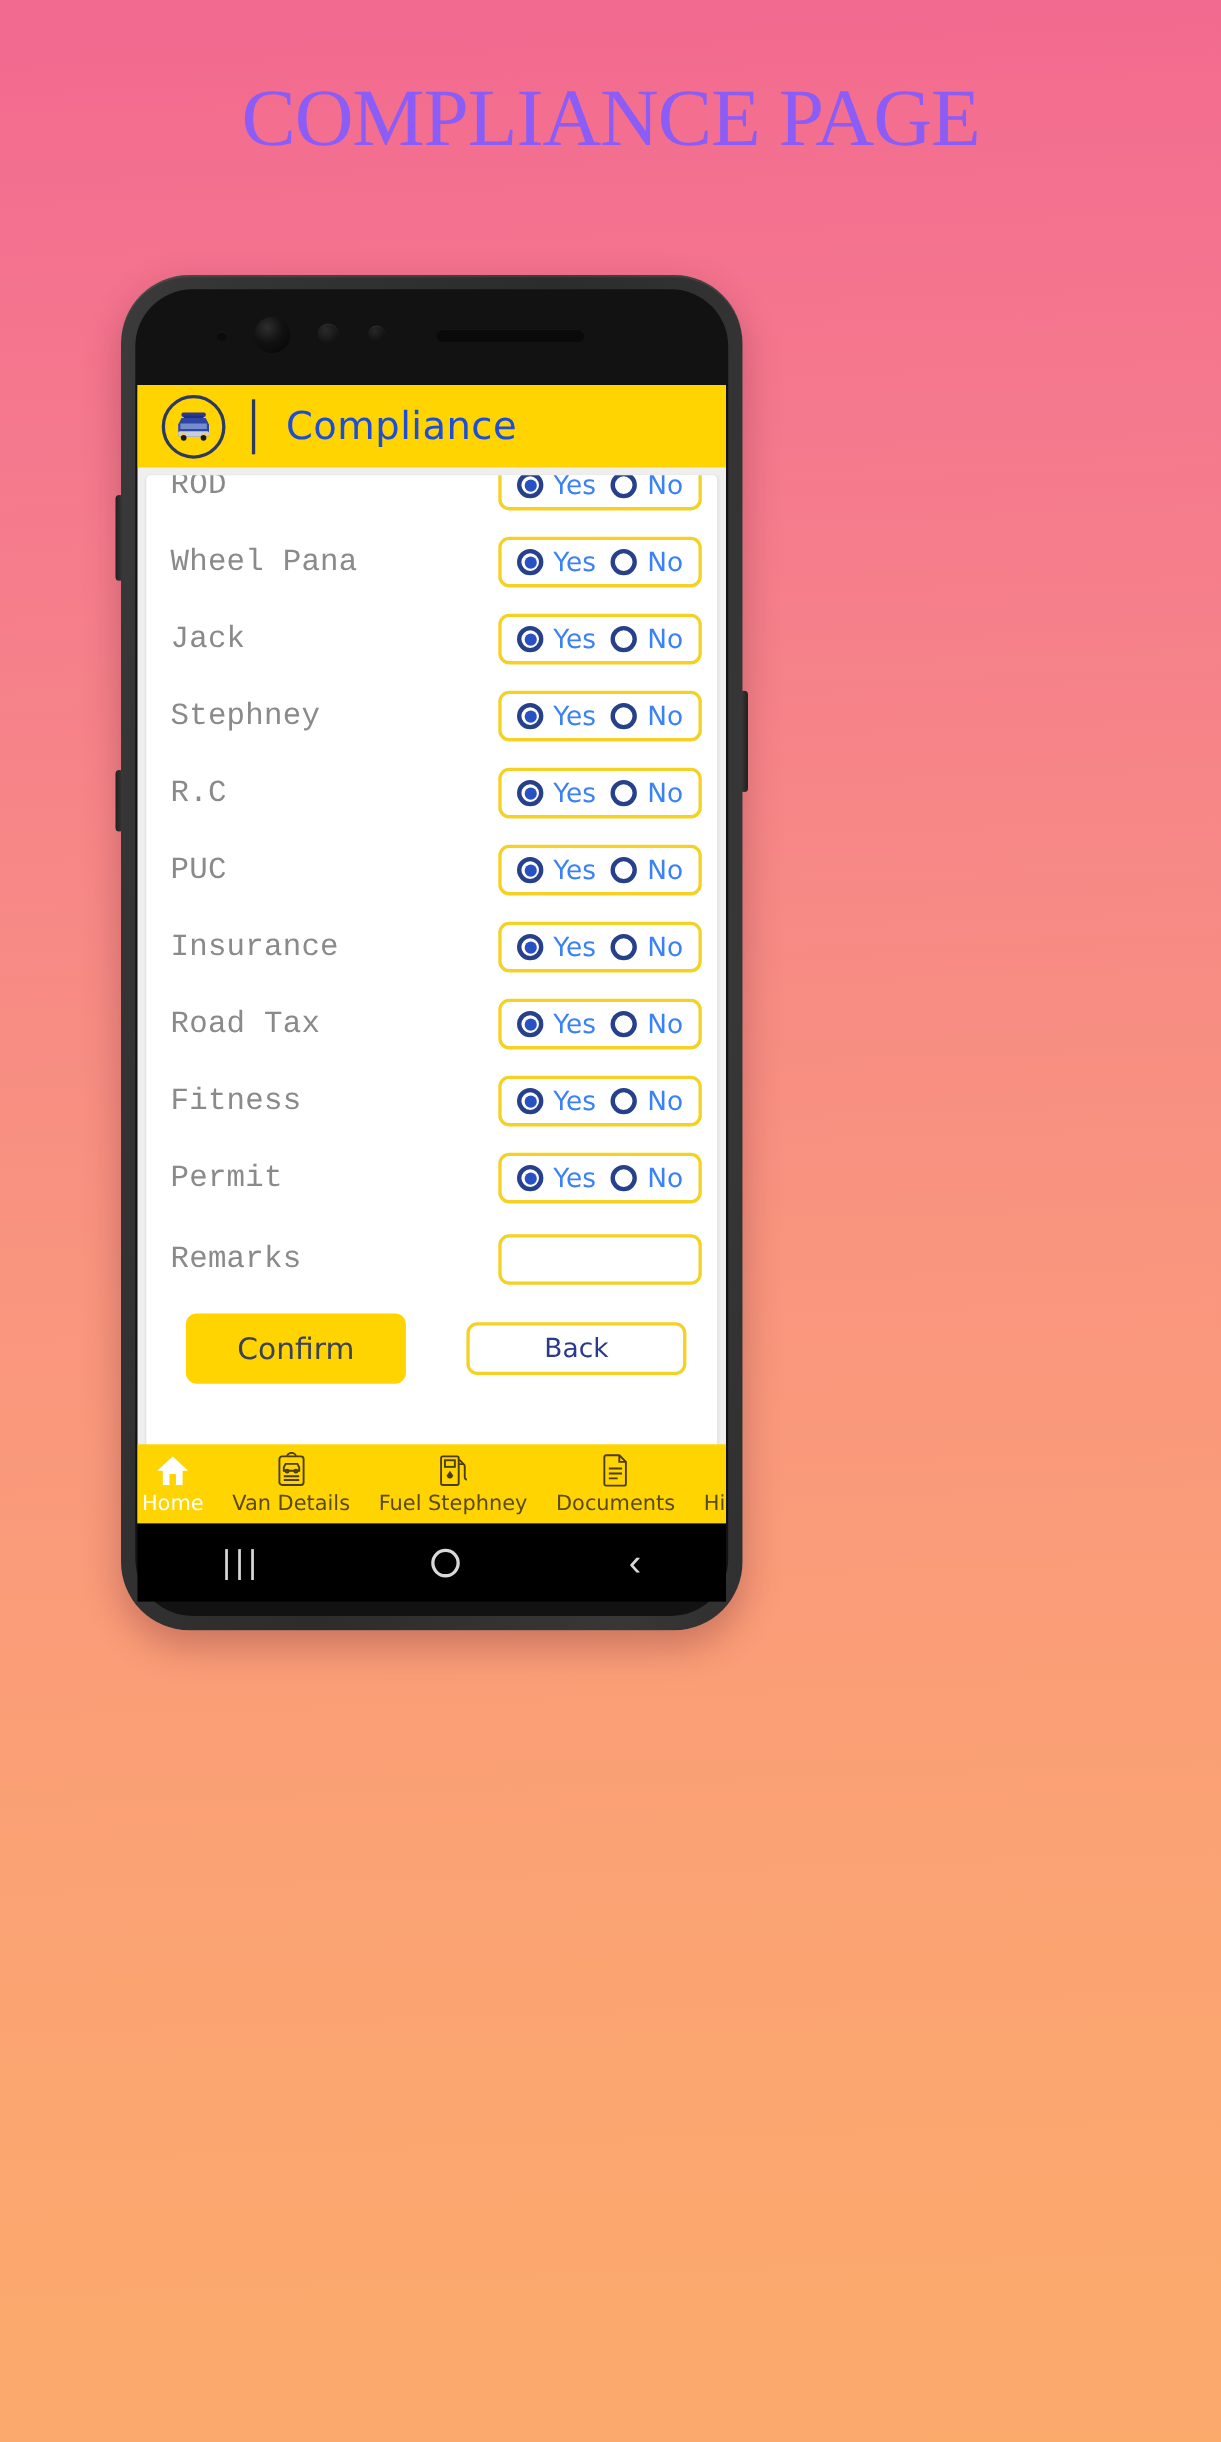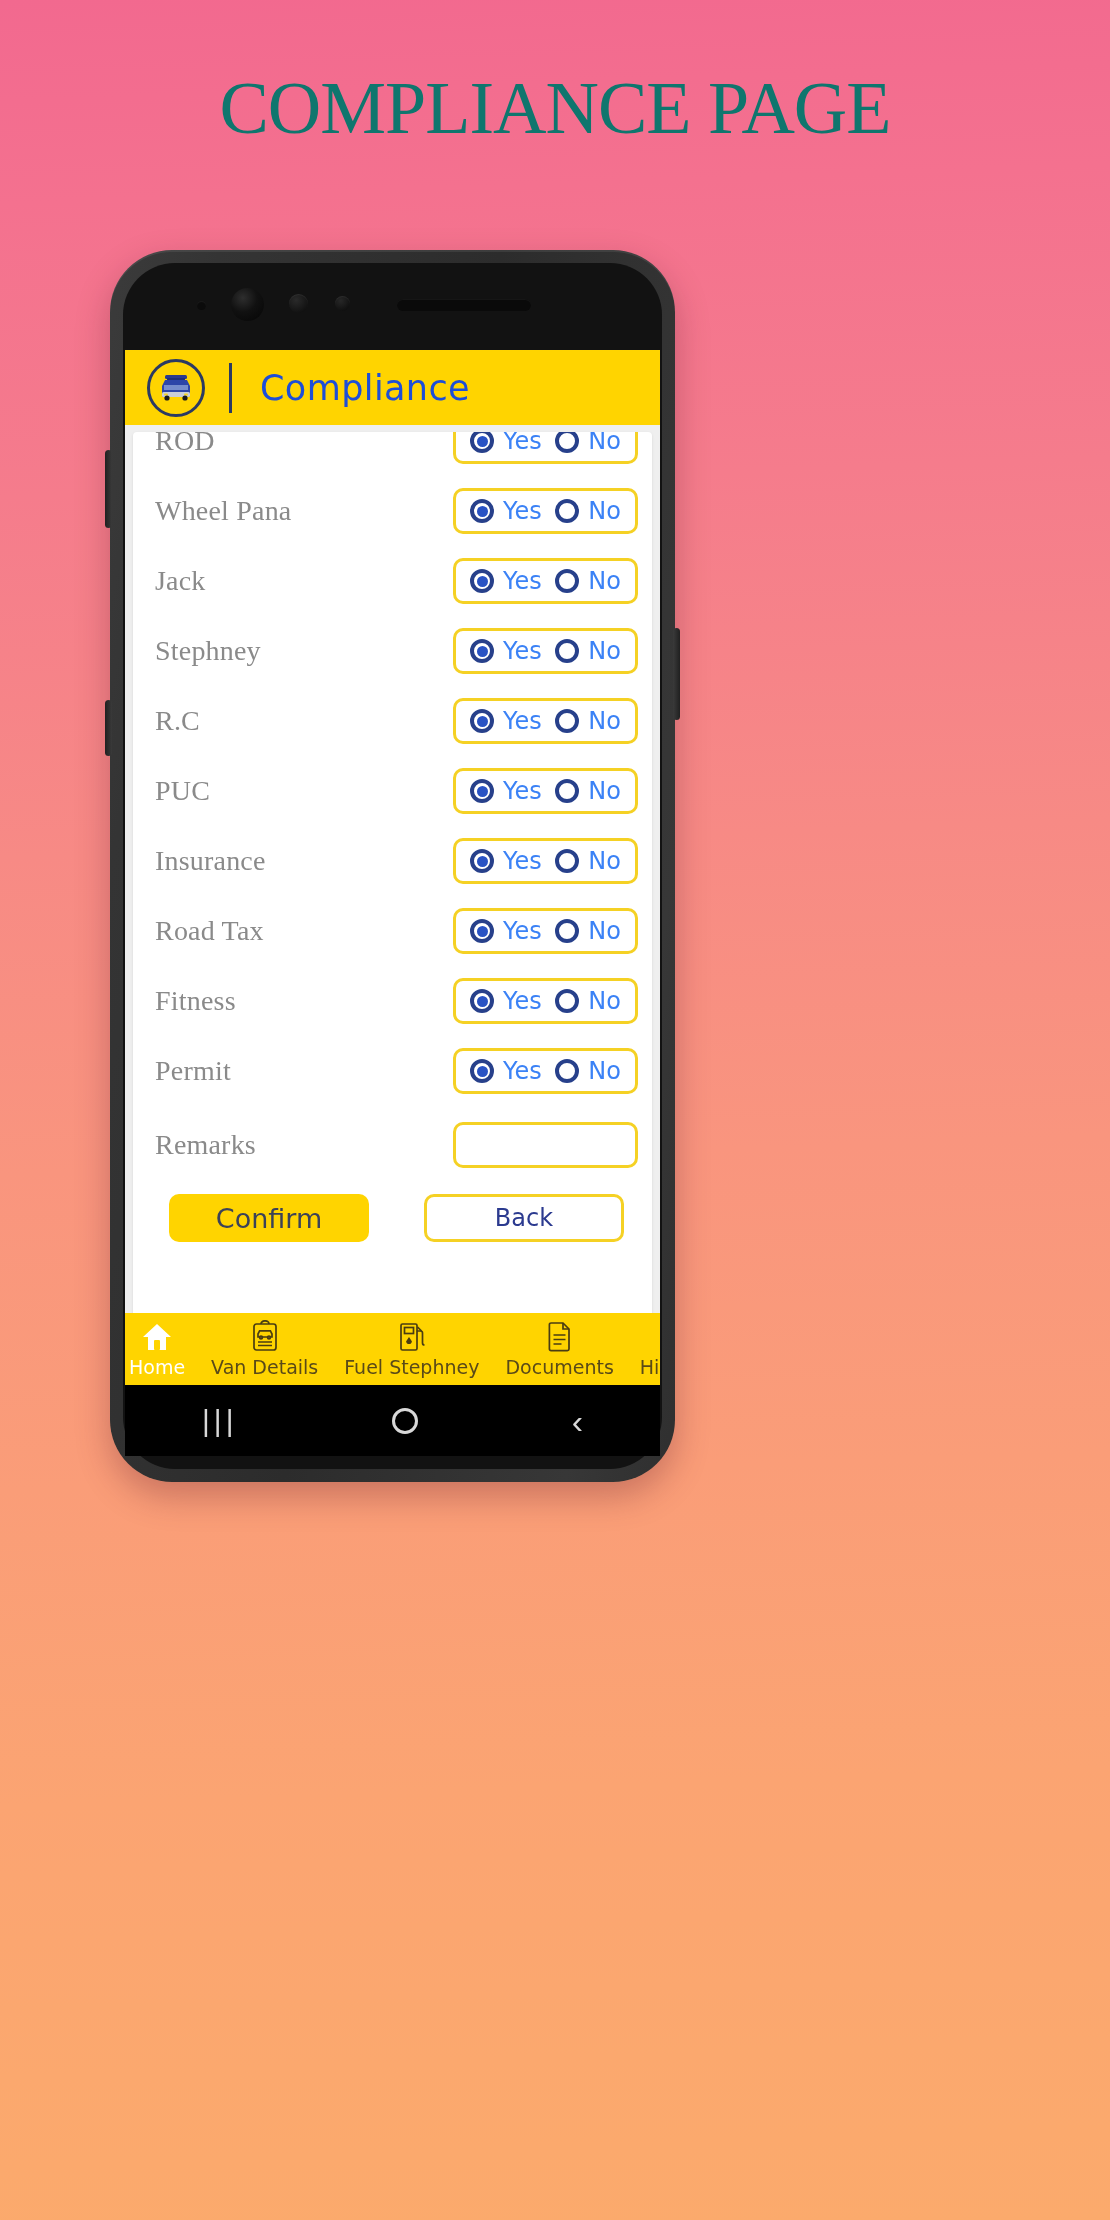--- a/index.html
+++ b/index.html
@@ -8,21 +8,21 @@
     font-family:"Liberation Sans", sans-serif;
     background:linear-gradient(178deg,#f2698f 0%,#f4718f 9%,#f57c8c 22%,#f78a85 38%,#f9957e 52%,#fa9d78 66%,#fba472 80%,#fba86e 92%,#fbaa6c 100%);
     position:relative;
   }
 
   
   #page-title{
     position:absolute;left:0;top:68px;width:1110px;text-align:center;
     font-family:"Liberation Serif", serif;
     font-size:74px;line-height:80px;letter-spacing:-1px;
-    color:#0f766e;white-space:nowrap;
+    color:#8b5cf6;white-space:nowrap;
   }
 
   
   #phone{
     position:absolute;left:110px;top:250px;width:565px;height:1232px;
     border-radius:62px;
     background:linear-gradient(100deg,#3b3b3b 0%,#343434 14%,#2c2c2c 50%,#373737 86%,#2f2f2f 100%);
     box-shadow:0 14px 34px rgba(90,20,40,.30), 0 2px 0 rgba(255,255,255,.08) inset;
   }
   #phone-inner-bezel{
@@ -84,21 +84,21 @@
     box-shadow:0 1px 3px rgba(0,0,0,.10);
   }
   #list-scroll{position:absolute;left:0;right:0;top:-26px;padding:0 14px 0 22px;box-sizing:border-box;}
 
   .row{
     display:flex;align-items:center;justify-content:space-between;
     height:70px;
   }
   .row-label{
     font-size:28px;color:#8a8a8a;letter-spacing:.2px;
-    font-family:Liberation Serif, serif;
+    font-family:Liberation Mono, monospace;
     text-align:center;
   }
   .radio-pill{
     display:flex;align-items:center;
     border:3px solid #f5d124;border-radius:10px;
     height:46px;width:185px;box-sizing:border-box;
     padding:0 14px;justify-content:space-between;background:#fff;
   }
   .radio-opt{display:flex;align-items:center;gap:9px;}
   .radio-mark{
@@ -119,21 +119,21 @@
     font-size:22px;color:#3b4258;padding:0 10px;outline:none;
     font-family:"DejaVu Sans", sans-serif;
   }
 
   
   #action-row{
     display:flex;align-items:center;justify-content:space-between;
     padding:6px 14px 0 14px;margin-top:4px;
   }
   #confirm-button{
-    width:200px;height:48px;border:none;border-radius:10px;
+    width:200px;height:64px;border:none;border-radius:10px;
     background:#ffd400;color:#3b4258;font-size:27px;cursor:pointer;
     font-family:"DejaVu Sans", sans-serif;
   }
   #back-button{
     width:200px;height:48px;border:3px solid #f5d124;border-radius:10px;
     background:#fff;color:#2b3a8f;font-size:24px;cursor:pointer;
     box-sizing:border-box;font-family:"DejaVu Sans", sans-serif;
   }
 
   

